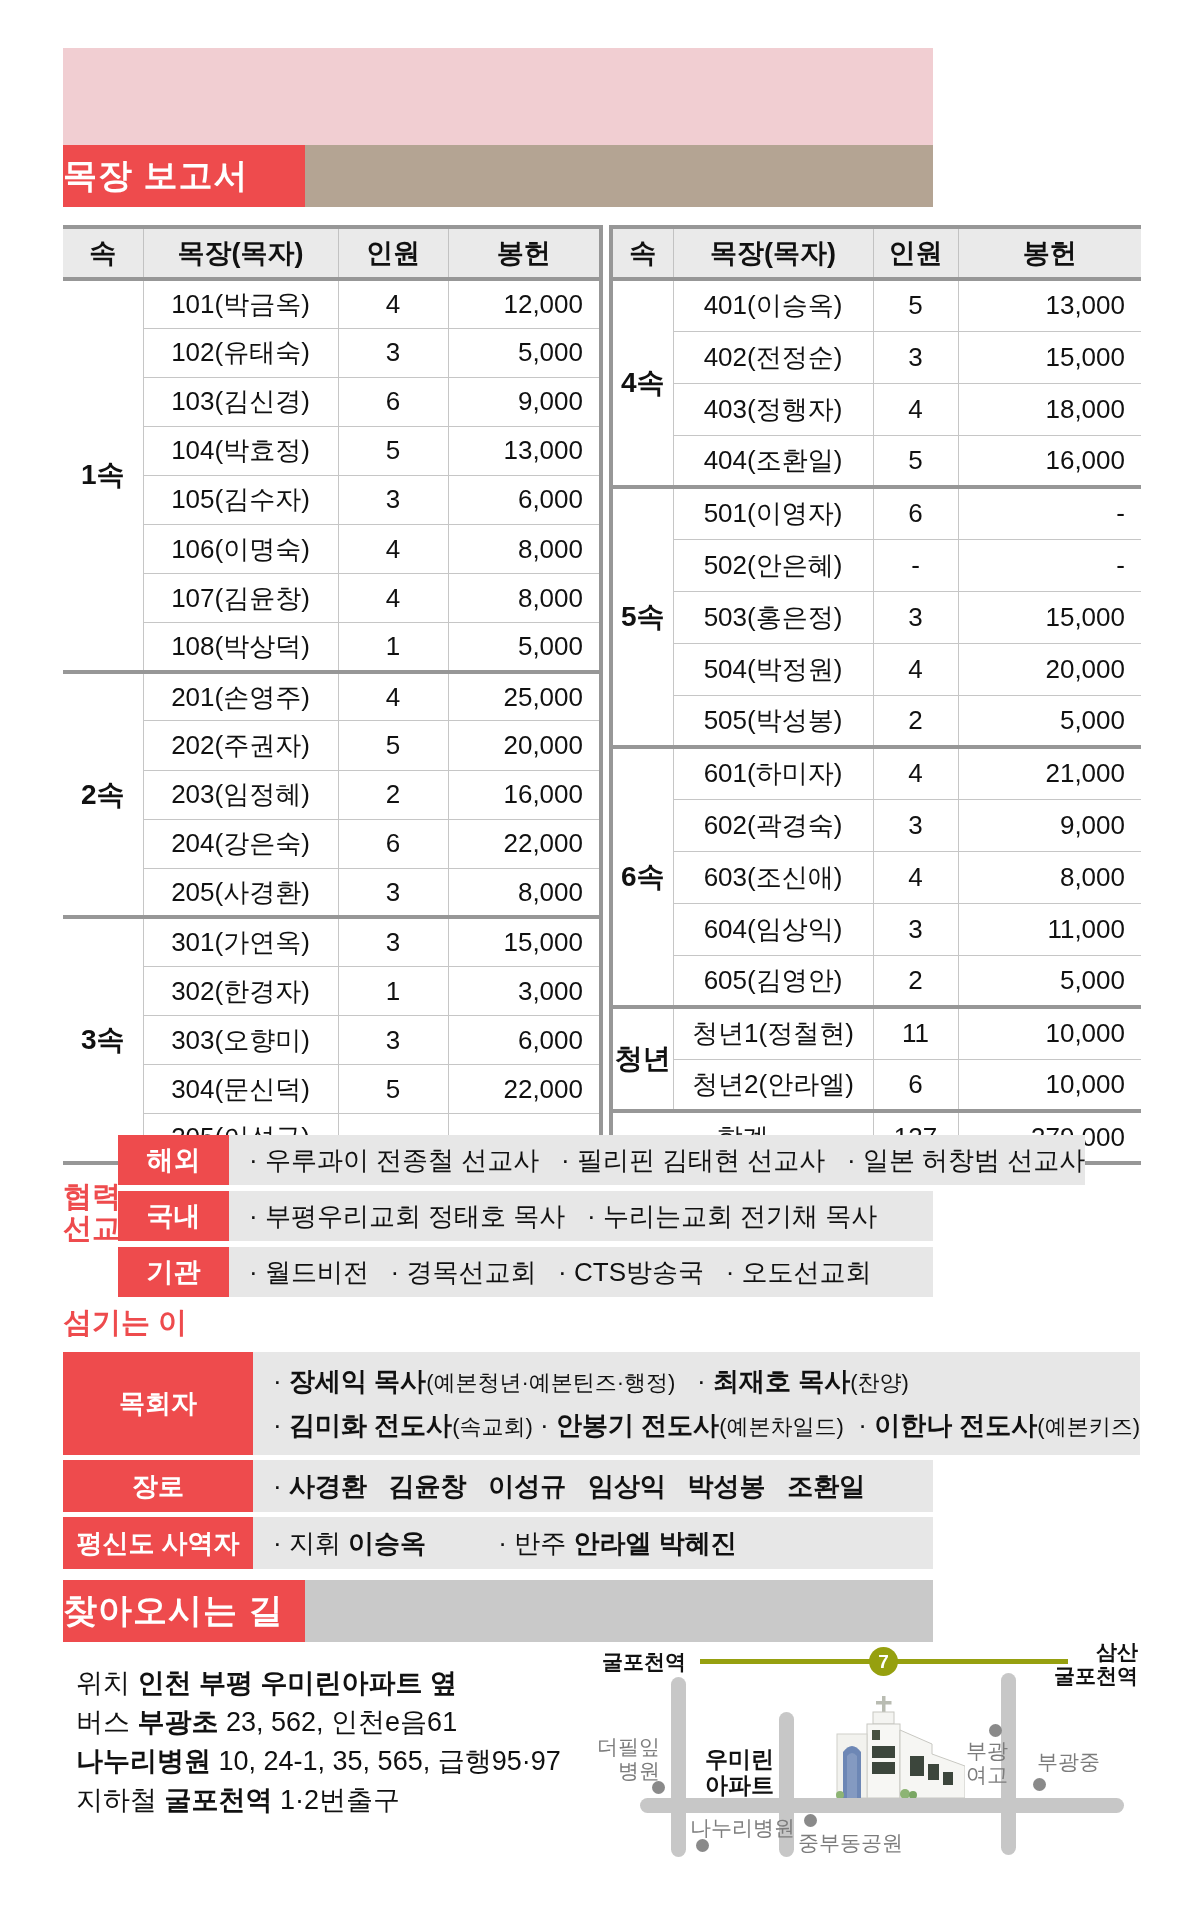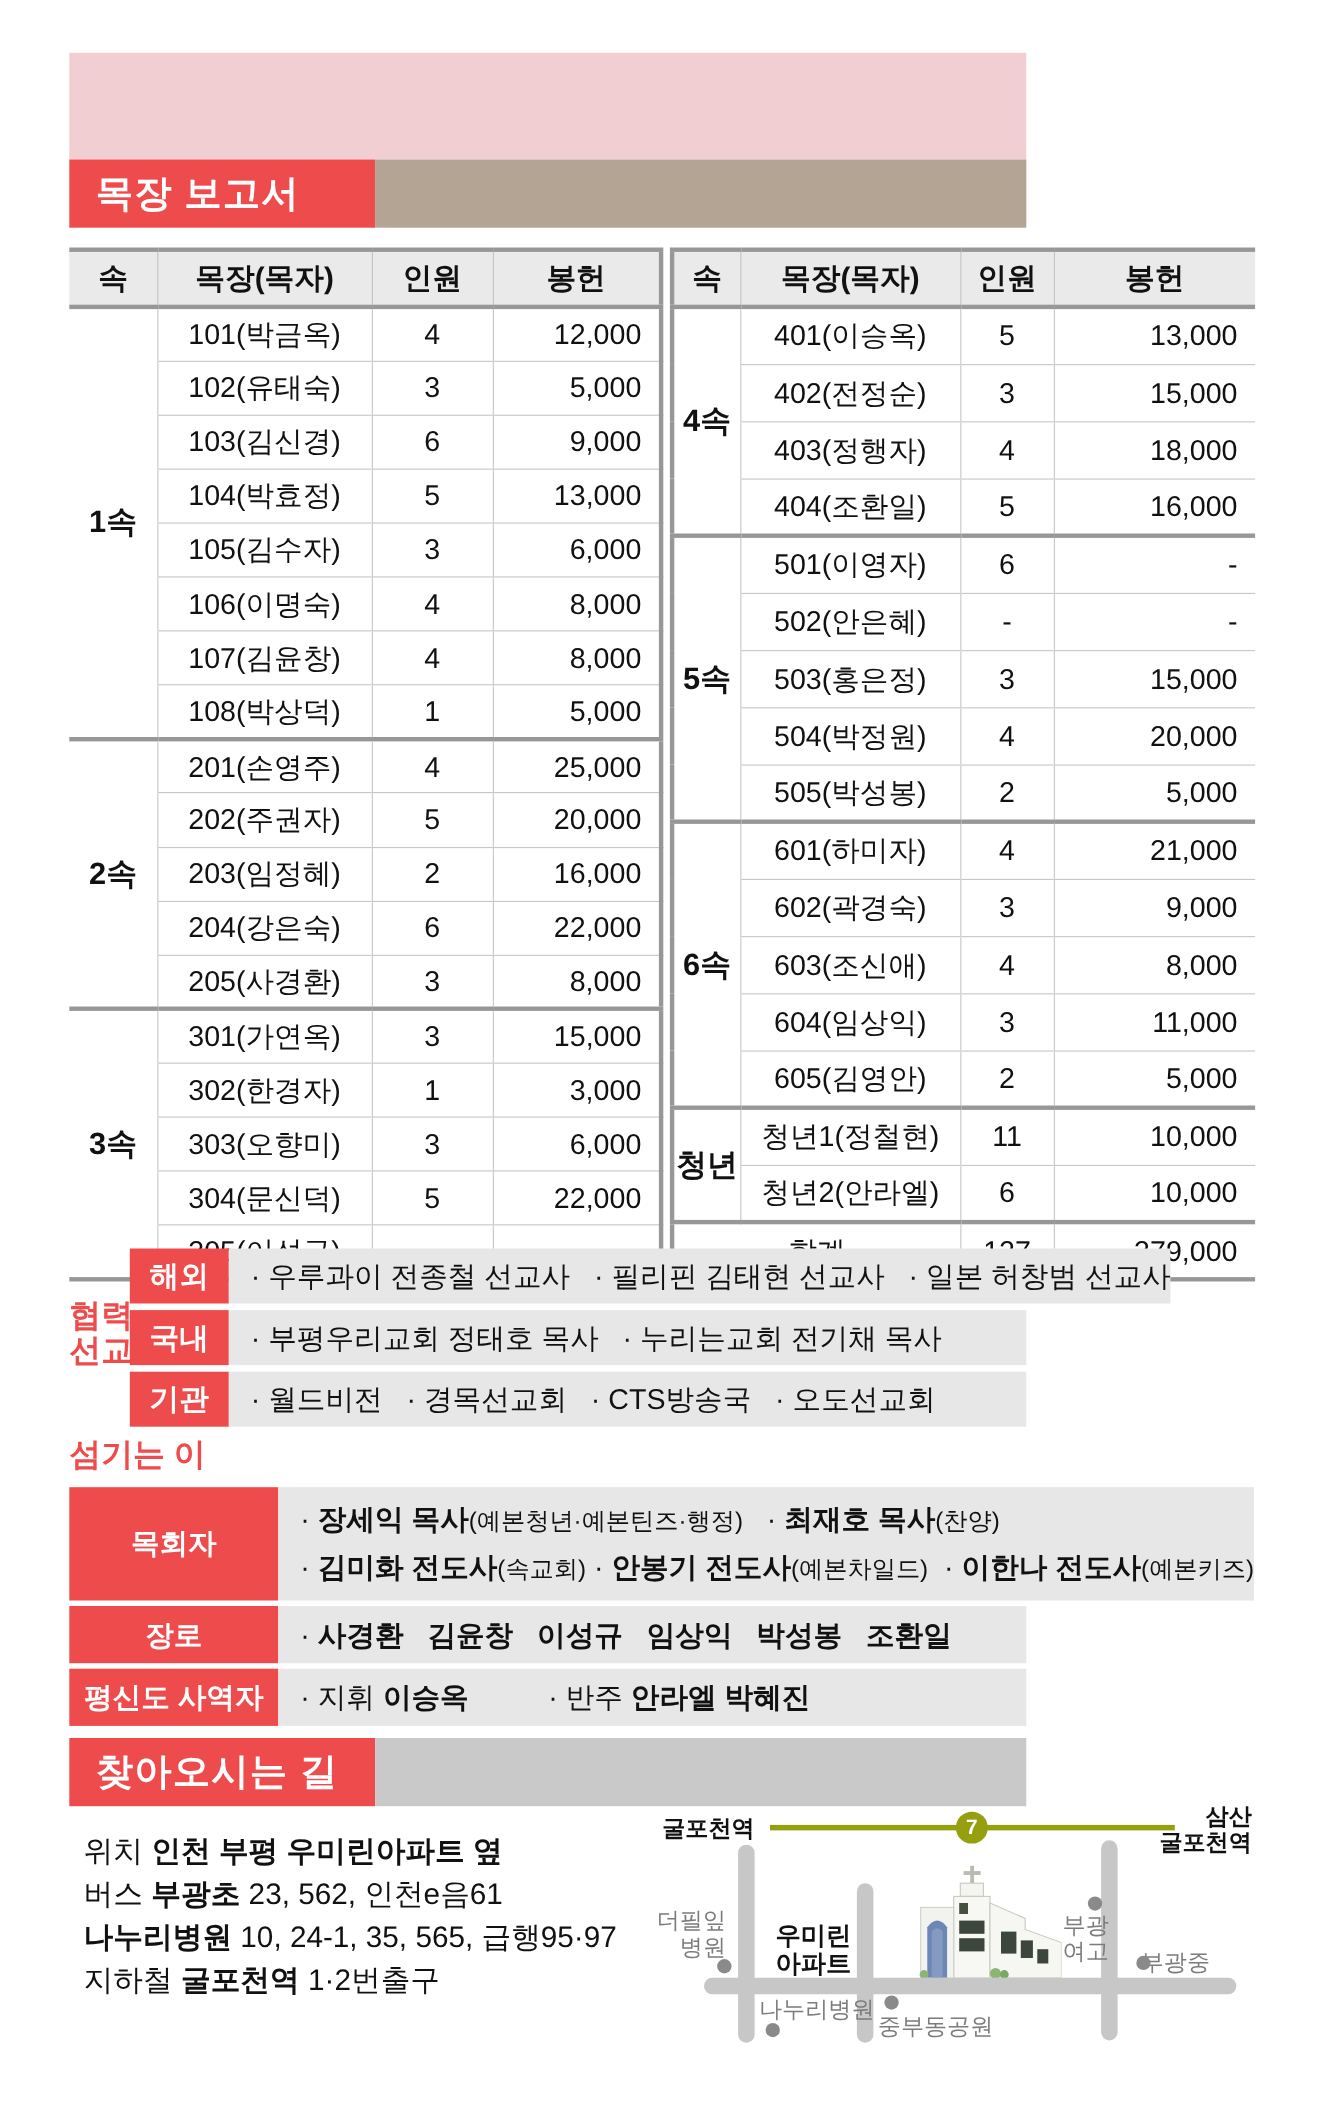--- a/index.html
+++ b/index.html
@@ -4,22 +4,22 @@
 <style>
   html,body{margin:0;padding:0;}
   body{width:1200px;height:1922px;position:relative;background:#fff;
        font-family:"Liberation Sans",sans-serif;color:#111;overflow:hidden;}
   .abs{position:absolute;}
 
   
   #pink-band{left:63px;top:48px;width:870px;height:97px;background:#f1ced2;}
   .bar{display:flex;height:62px;}
   .bar .red{background:#ee4b4d;color:#fff;font-weight:bold;font-size:34px;
-            display:flex;align-items:center;padding-left:24px;box-sizing:border-box;
-            width:278px;flex:none;letter-spacing:1px;}
+            display:flex;align-items:center;box-sizing:border-box;
+            width:242px;flex:none;letter-spacing:1px;}
   .bar .fill{flex:1;}
   #report-bar{left:63px;top:145px;width:870px;}
   #report-bar .fill{background:#b4a493;}
   #dir-bar{left:63px;top:1580px;width:870px;justify-content:flex-end;}
   #dir-bar .fill{background:#c9c9c9;}
 
   
   #tables{left:63px;top:225px;width:1074px;display:flex;gap:6px;}
   table{border-collapse:collapse;table-layout:fixed;border-bottom:4px solid #979797;}
   .t-left{width:538px;border-right:4px solid #979797;flex:none;}
@@ -34,21 +34,21 @@
   .t-right tbody tr{height:52px;}
   td.col-group{border-left:none;font-weight:bold;font-size:28px;}
   td.col-offering{text-align:right;padding-right:16px;}
   td.col-sum{border-left:none;}
   tr.group-start td{border-top:4px solid #979797;}
 
   
   #m-label{left:63px;top:1180px;color:#ee4b4d;font-weight:bold;font-size:29px;line-height:32px;}
   #missions{left:118px;top:1135px;width:815px;}
   .m-row{display:flex;height:50px;margin-bottom:6px;}
-  .m-tag{width:90px;flex:none;background:#ee4b4d;color:#fff;font-weight:bold;font-size:27px;
+  .m-tag{width:111px;flex:none;background:#ee4b4d;color:#fff;font-weight:bold;font-size:27px;
          display:flex;align-items:center;justify-content:center;}
   .m-content{flex:1;background:#e7e7e7;display:flex;align-items:center;
              padding-left:20px;font-size:26px;white-space:pre;}
 
   
   #s-heading{left:63px;top:1303px;color:#ee4b4d;font-weight:bold;font-size:29px;}
   #servants{left:63px;top:1352px;width:870px;}
   .s-row{display:flex;height:52px;margin-bottom:5px;}
   .s-row.tall{height:103px;}
   .s-label{width:190px;flex:none;background:#ee4b4d;color:#fff;font-weight:bold;font-size:26px;
@@ -82,21 +82,21 @@
   .mlabel.dark{color:#111;font-weight:bold;font-size:23px;line-height:26px;}
   #lbl-depil{left:96px;top:97px;width:64px;text-align:right;font-family:Liberation Mono, monospace;}
   #dot-depil{left:152px;top:141px;}
   #lbl-umirin{left:205px;top:106px;}
   #lbl-nanuri{left:190px;top:176px;}
   #dot-nanuri{left:196px;top:199px;}
   #dot-jungbu{left:304px;top:174px;}
   #lbl-jungbu{left:298px;top:191px;}
   #dot-bgirls{left:489px;top:84px;}
   #lbl-bgirls{left:466px;top:99px;}
-  #lbl-bmid{left:537px;top:110px;margin-top:23px;}
+  #lbl-bmid{left:537px;top:110px;}
   #dot-bmid{left:533px;top:138px;}
   #church{position:absolute;left:310px;top:56px;width:155px;height:102px;}
 </style>
 </head>
 <body>
 
 <div id="pink-band" class="abs"></div>
 
 <div id="report-bar" class="abs bar">
   <div class="red">목장 보고서</div>

